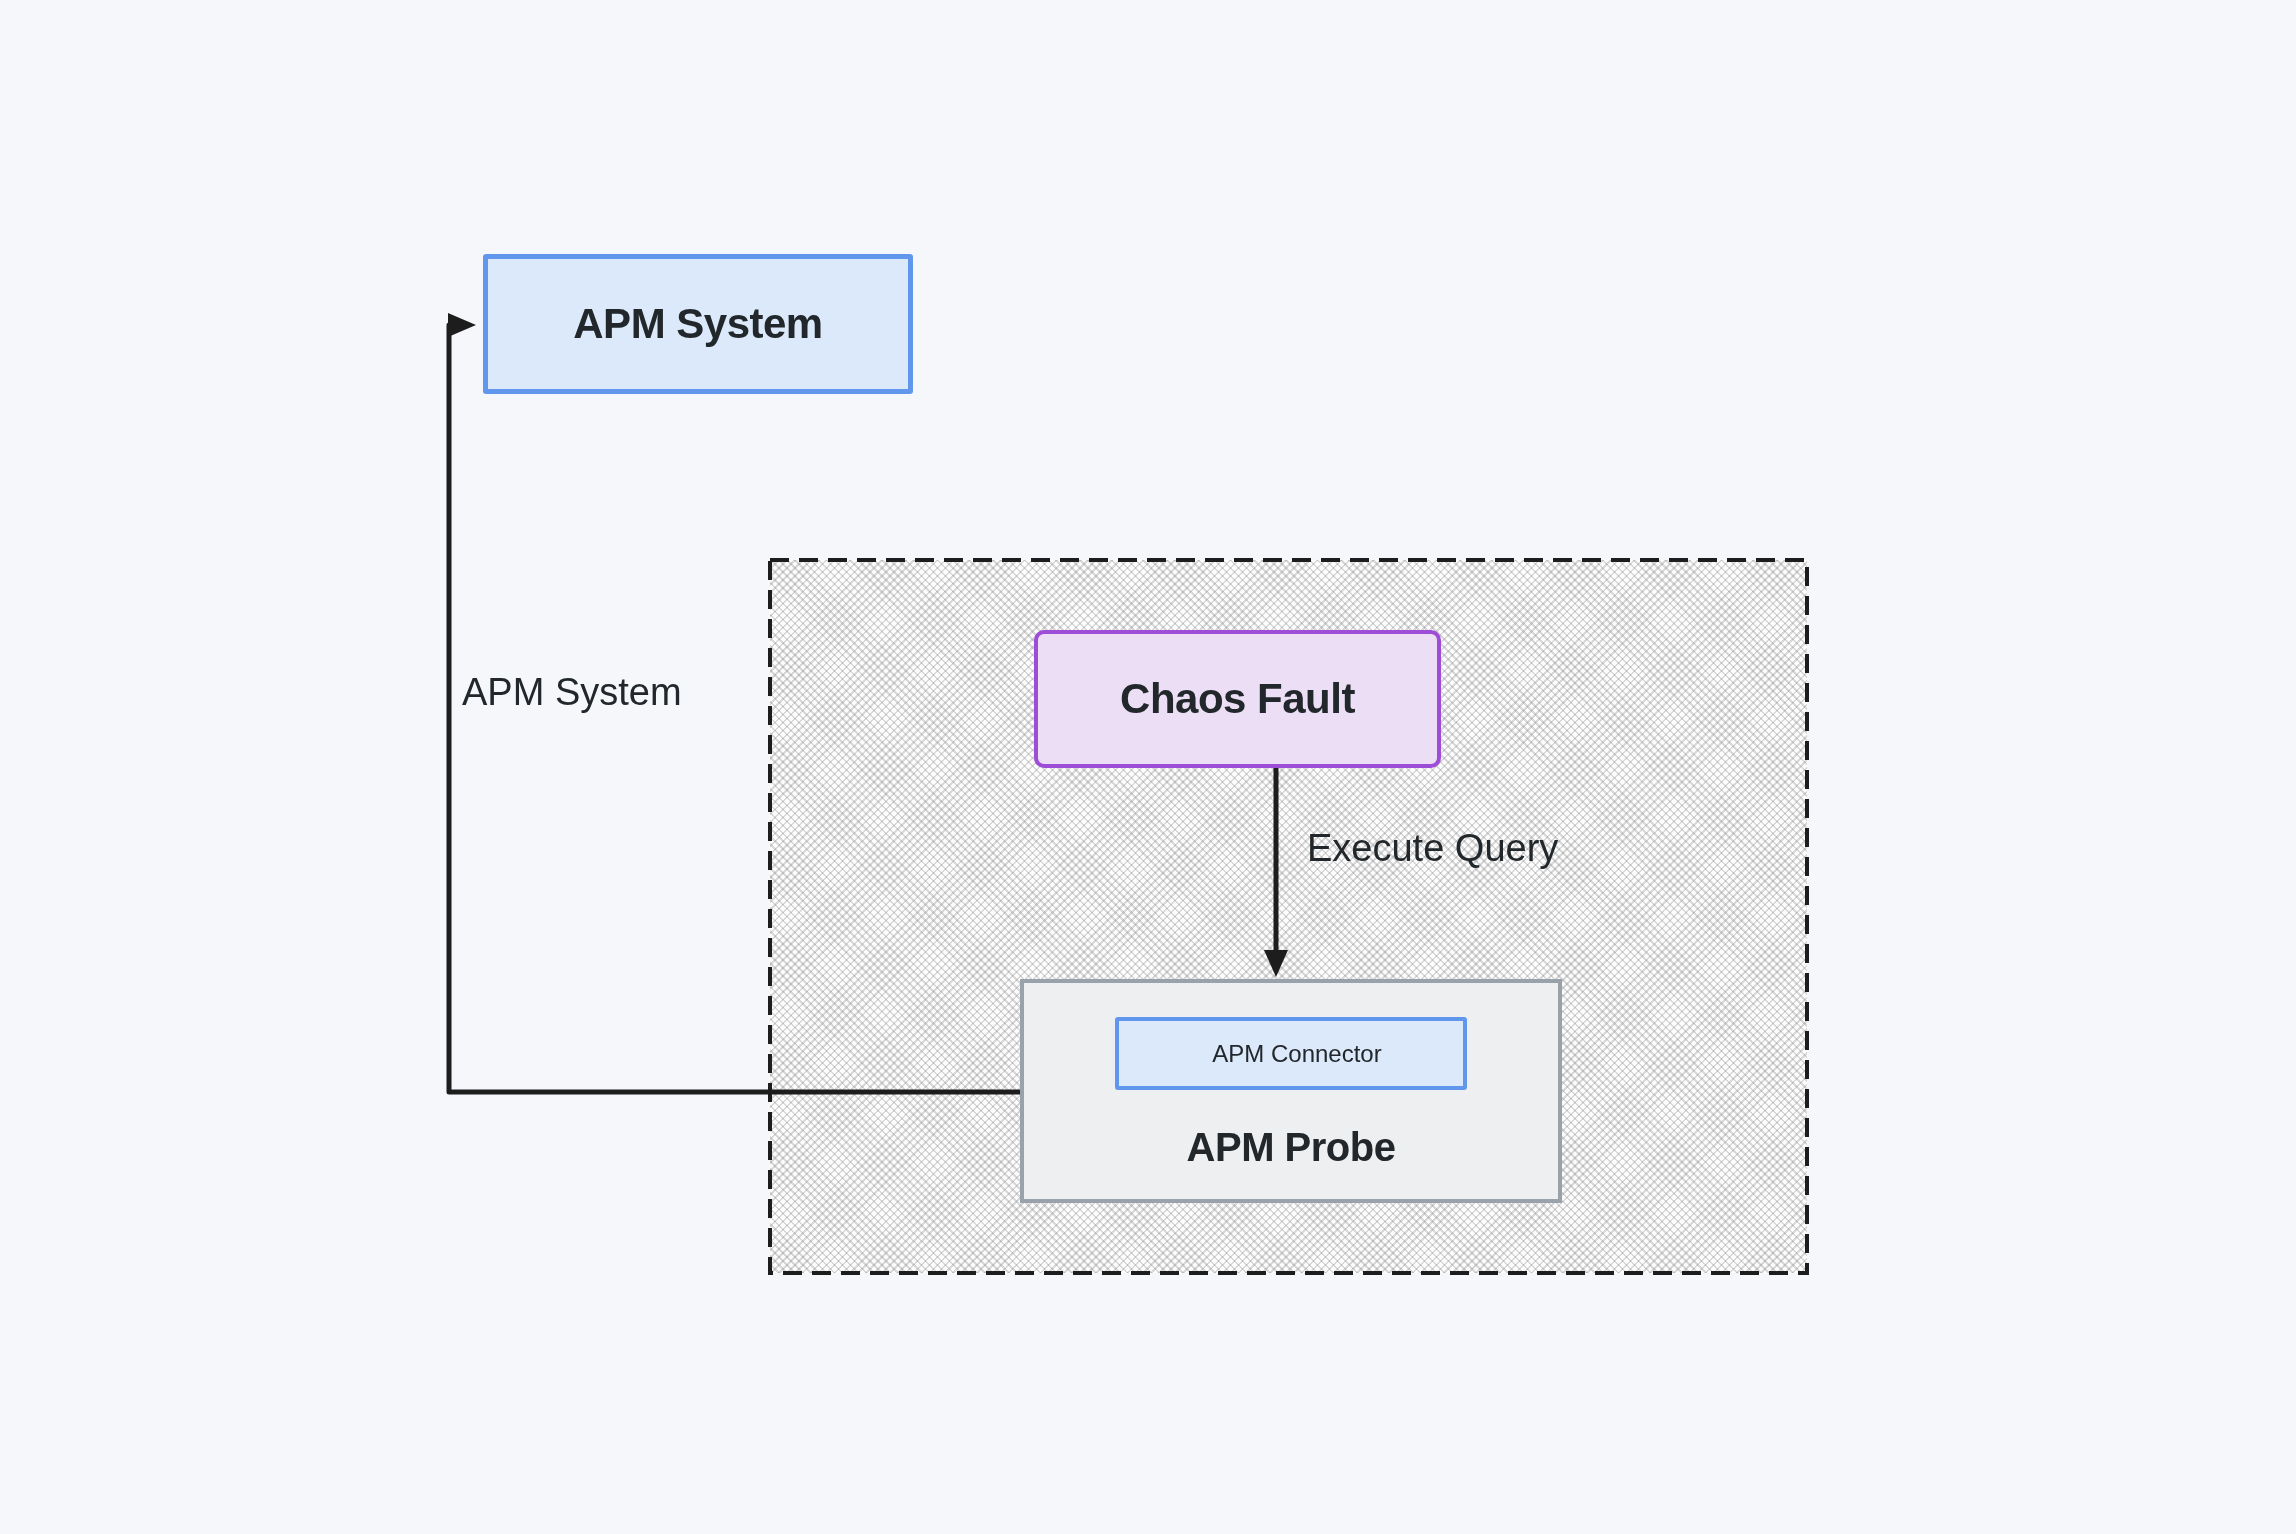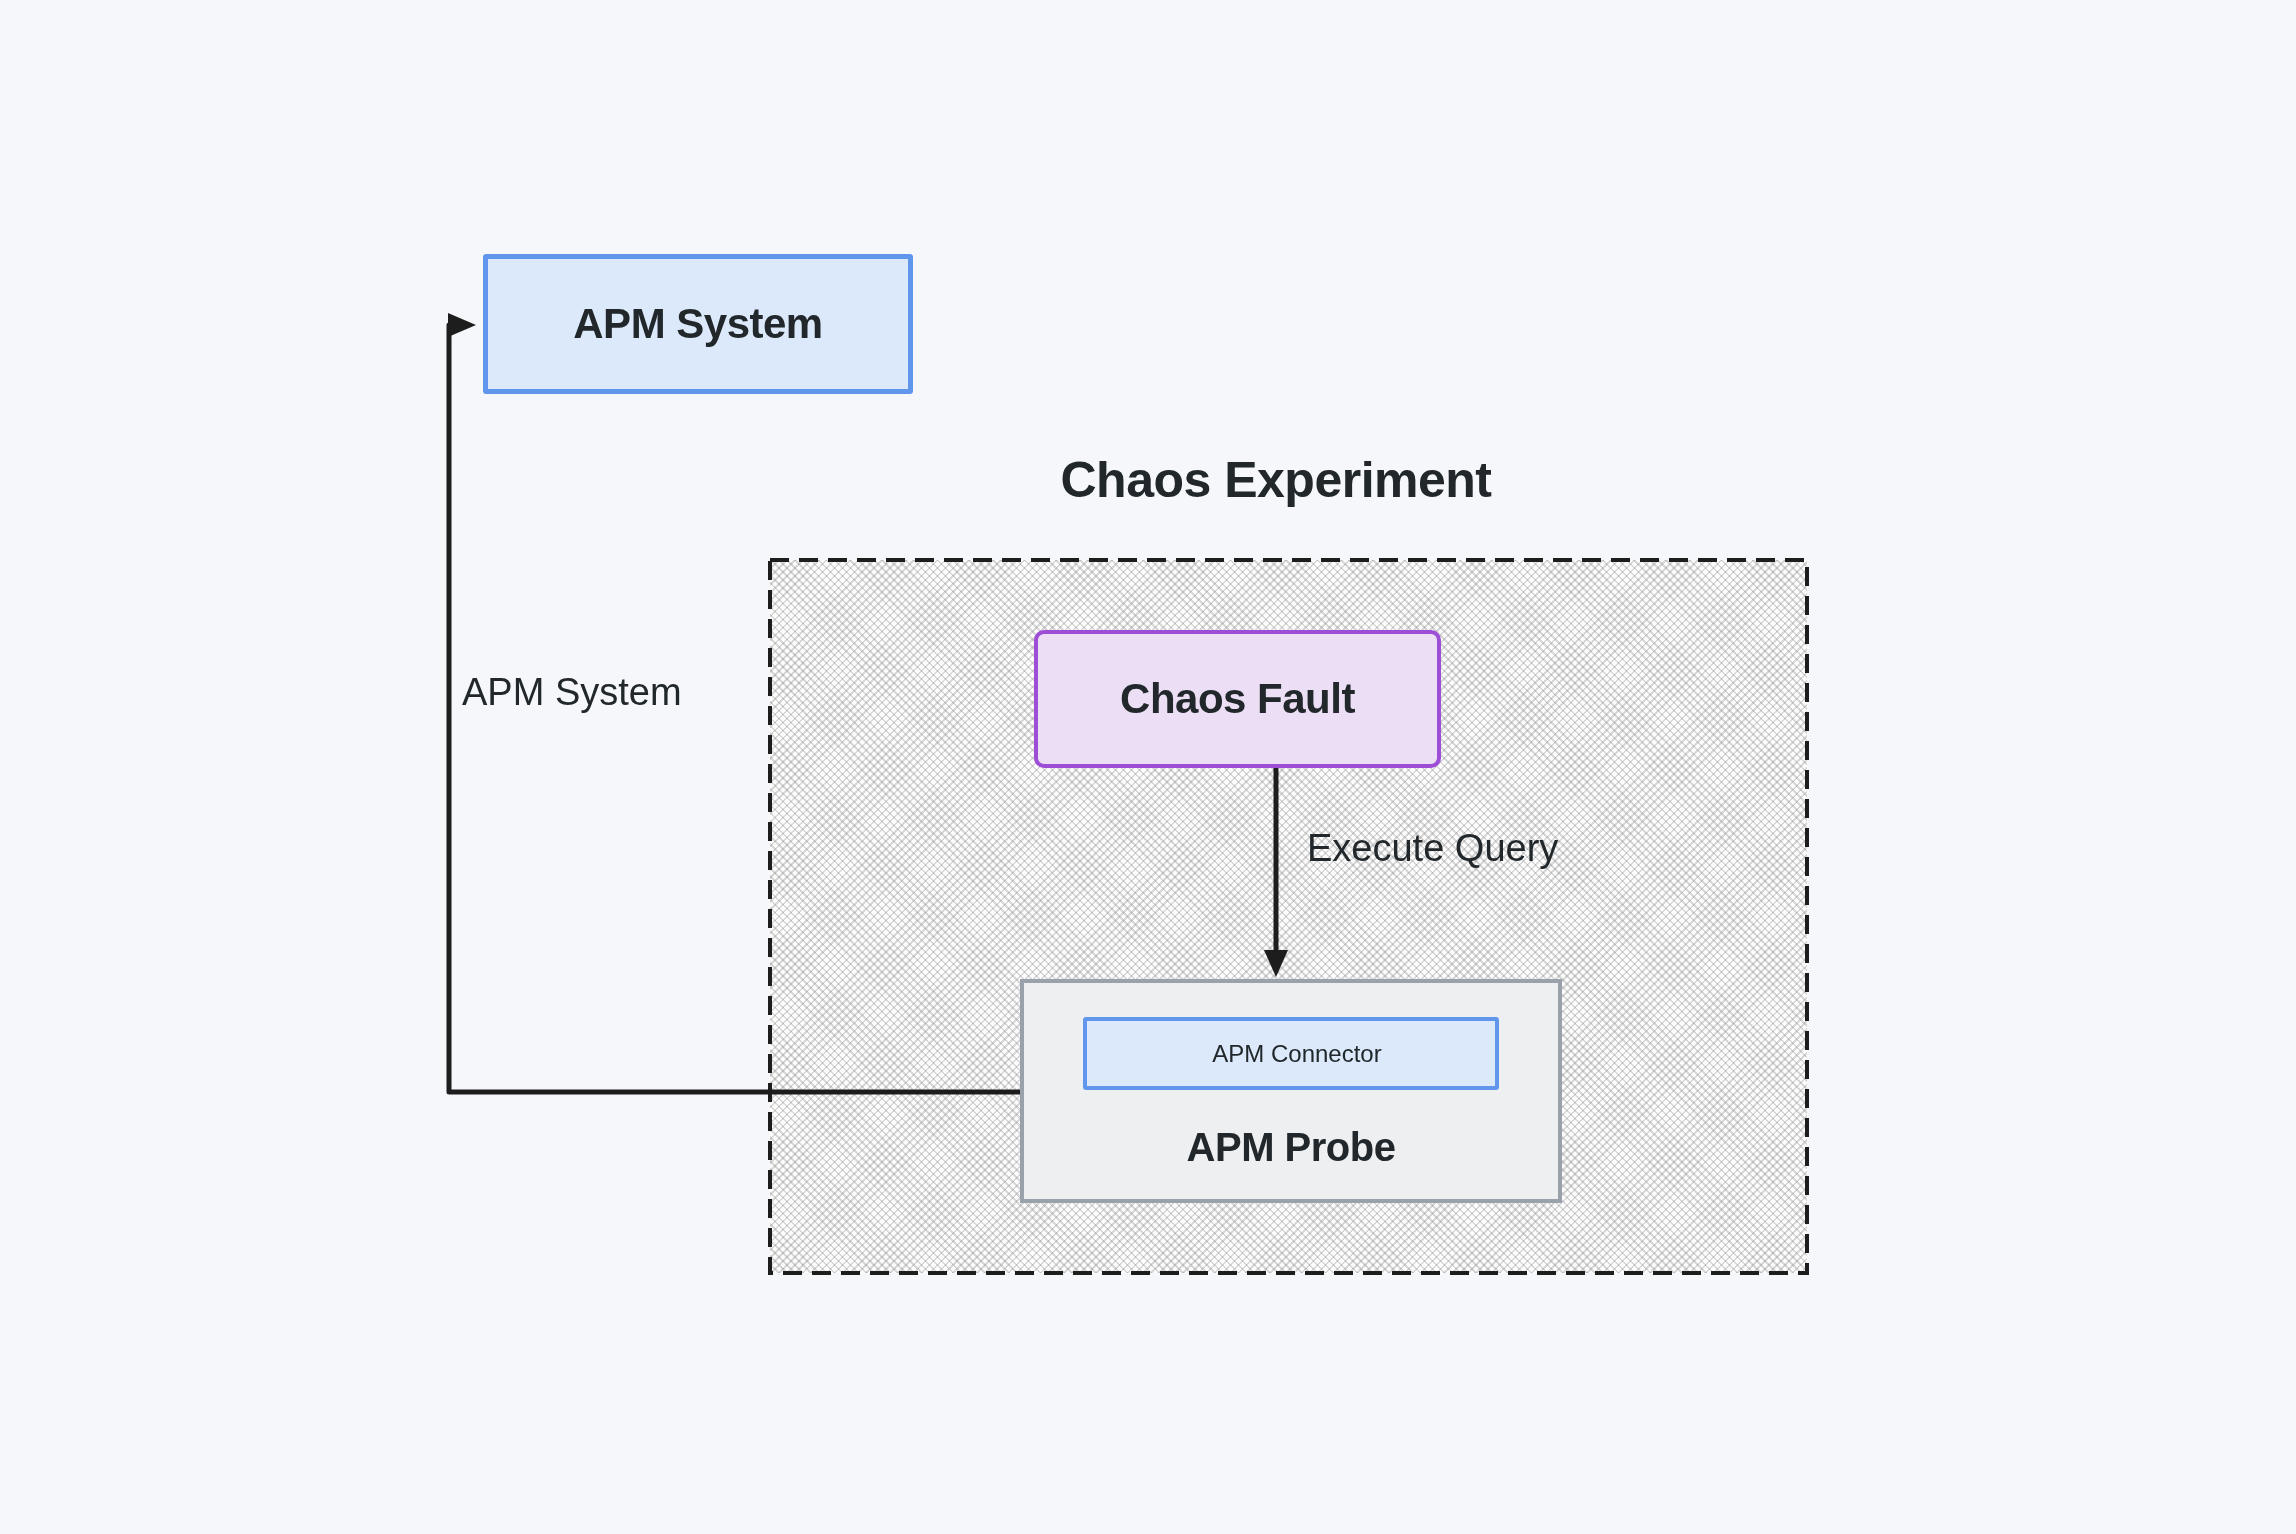--- a/index.html
+++ b/index.html
@@ -87,21 +87,21 @@
   }
   .apm-probe {
     left: 1020px; top: 979px; width: 542px; height: 224px;
     background: var(--gray-fill);
     border: 4px solid var(--gray-border);
     display: block;
   }
   .apm-connector {
     position: relative;
     margin: 34px auto 0 auto;
-    width: 416px; height: 73px;
+    width: 352px; height: 73px;
     background: var(--blue-fill);
     border: 4px solid var(--blue-border);
     border-radius: 3px;
     display: flex; align-items: center; justify-content: center; padding-left: 12px;
   }
   .apm-connector .node-label { font-size: 24px; font-weight: 500; letter-spacing: 0; }
   .apm-probe-caption {
     margin-top: 32px;
     width: 100%;
     text-align: center;
@@ -129,21 +129,20 @@
   <svg class="overlay" viewBox="0 0 2296 1534" aria-hidden="true">
     <rect class="dashed-rect" x="770" y="560" width="1037" height="713"></rect>
 
     <path class="edge-line" d="M 1020 1092 L 449 1092 L 449 325 L 456 325"></path>
     <path class="arrowhead" d="M 476 325 L 448 313 L 448 337 Z"></path>
 
     <path class="edge-line" d="M 1276 744 L 1276 952"></path>
     <path class="arrowhead" d="M 1276 977 L 1264 950 L 1288 950 Z"></path>
   </svg>
 
-  <div class="diagram-title">Chaos Experiment</div>
 
   <div class="node apm-system">
     <span class="node-label">APM System</span>
   </div>
 
   <div class="node chaos-fault">
     <span class="node-label">Chaos Fault</span>
   </div>
 
   <div class="node apm-probe">

